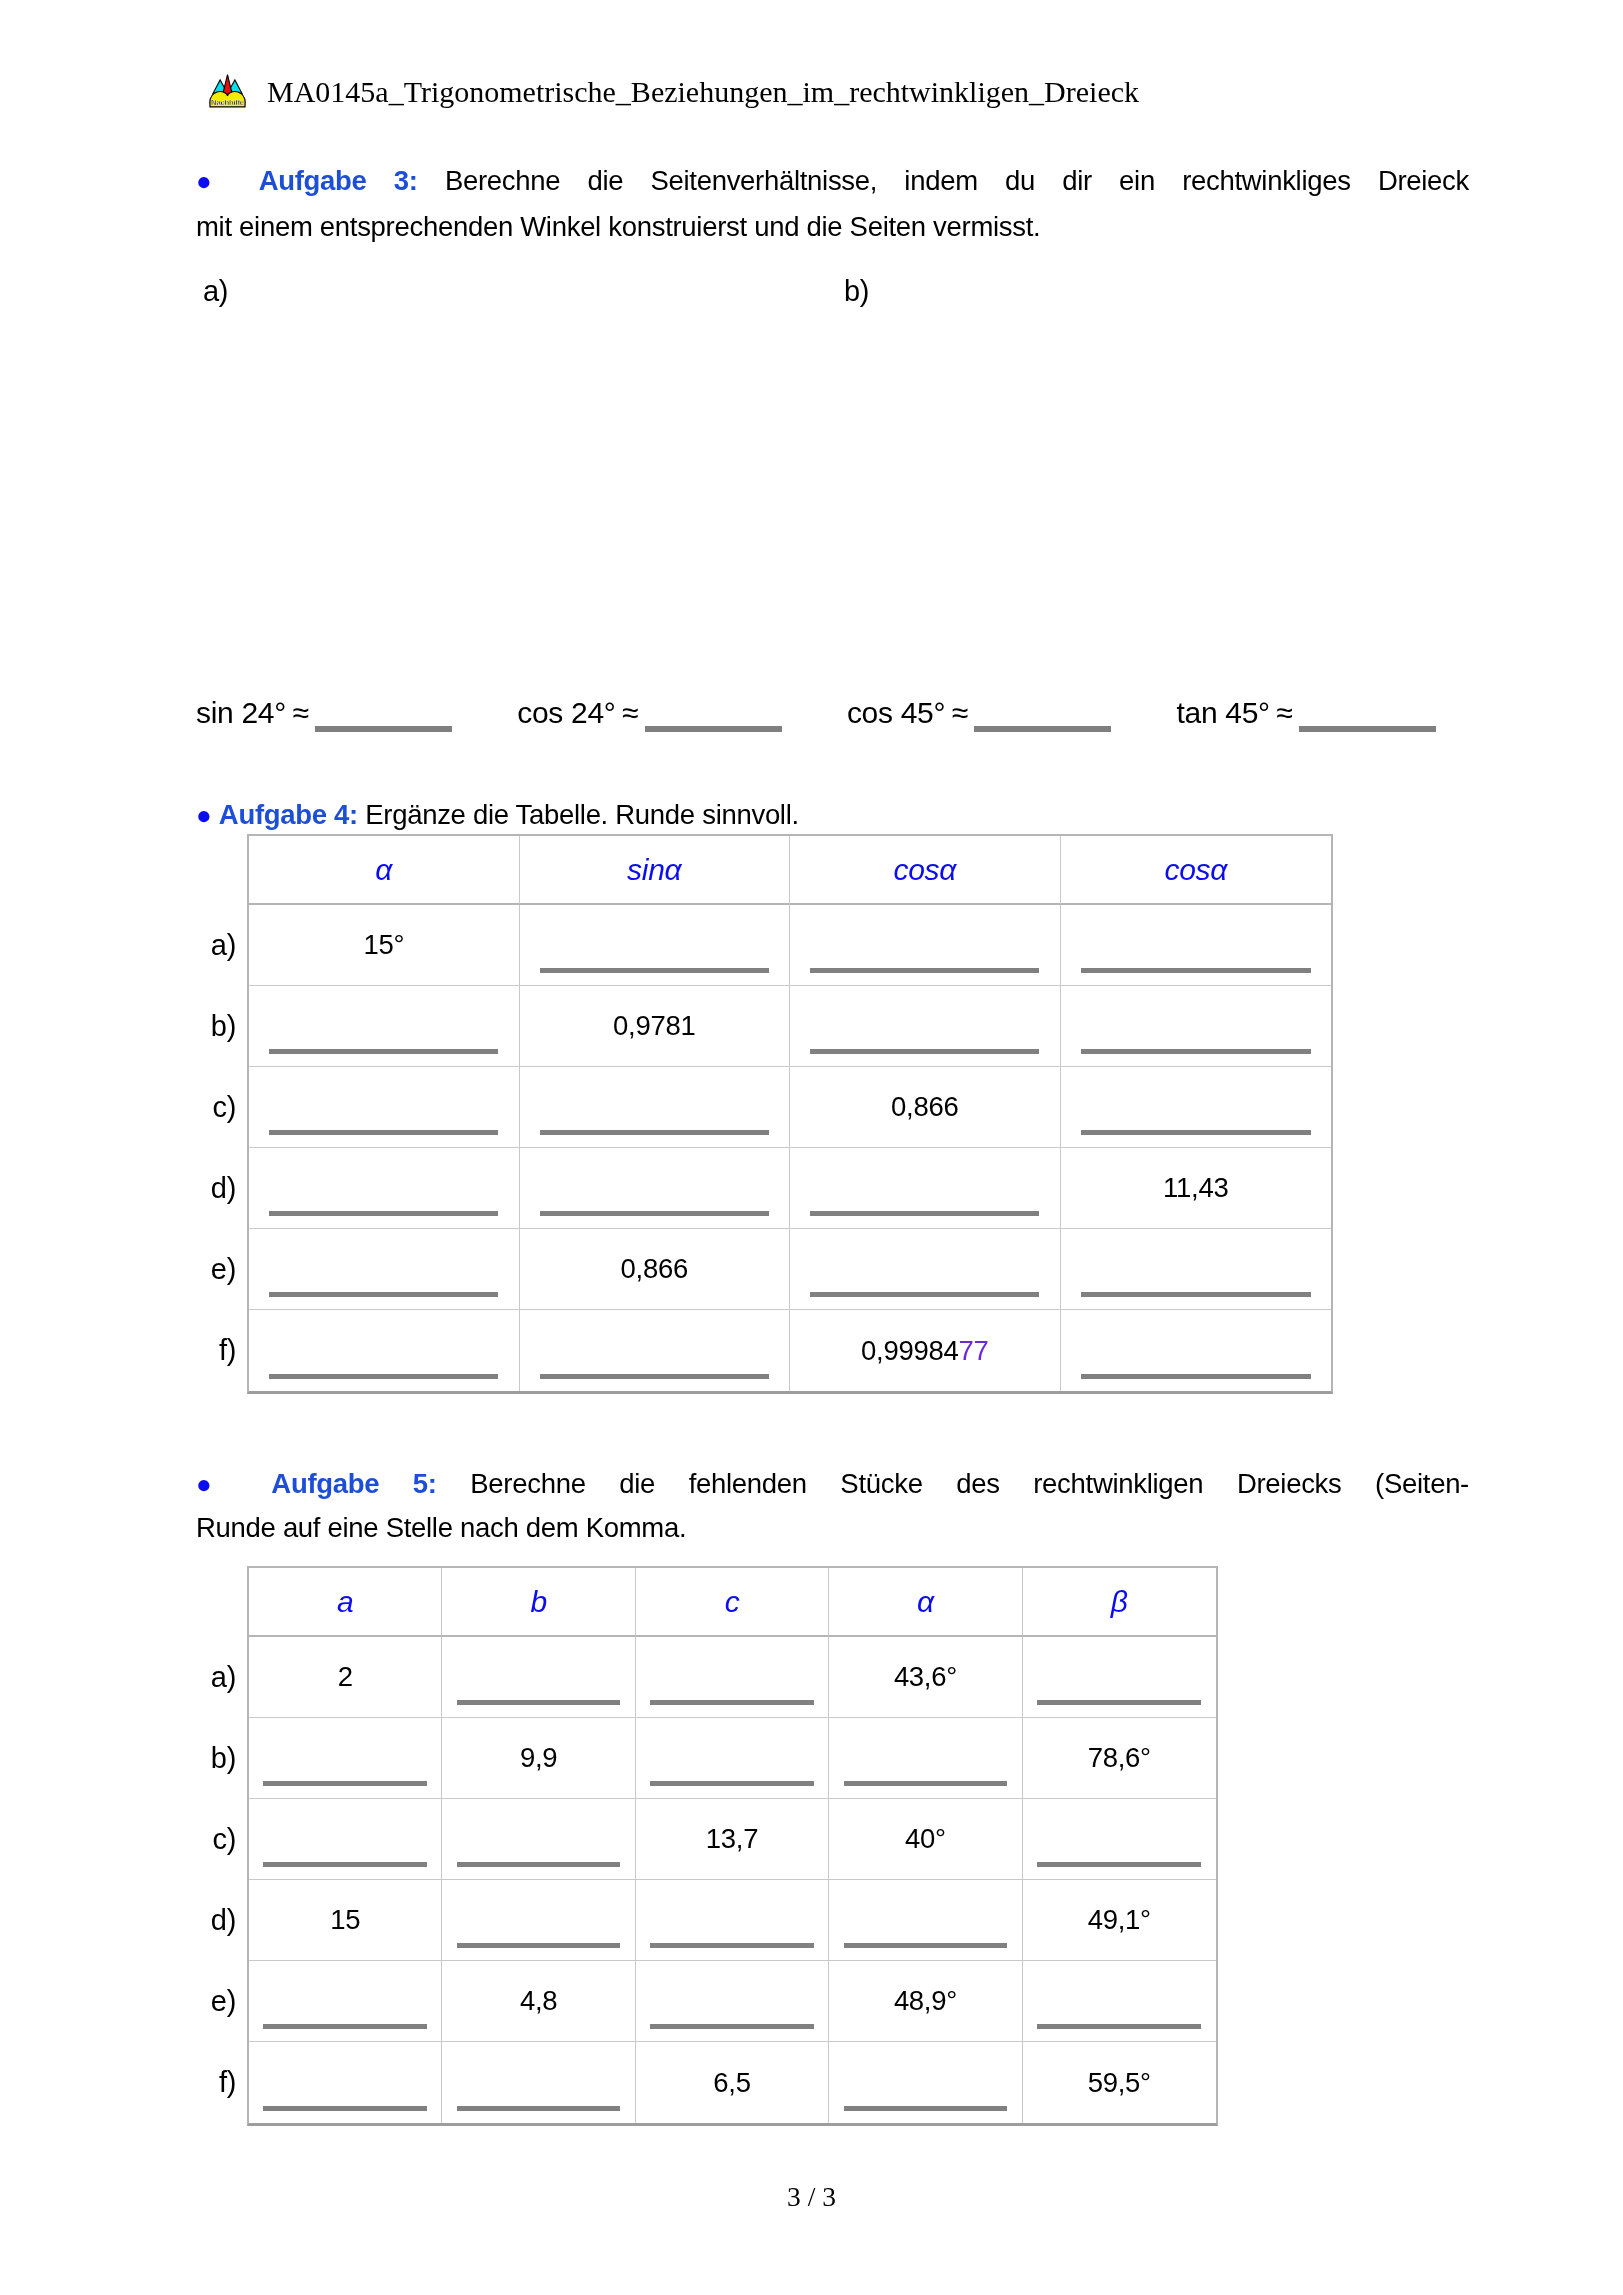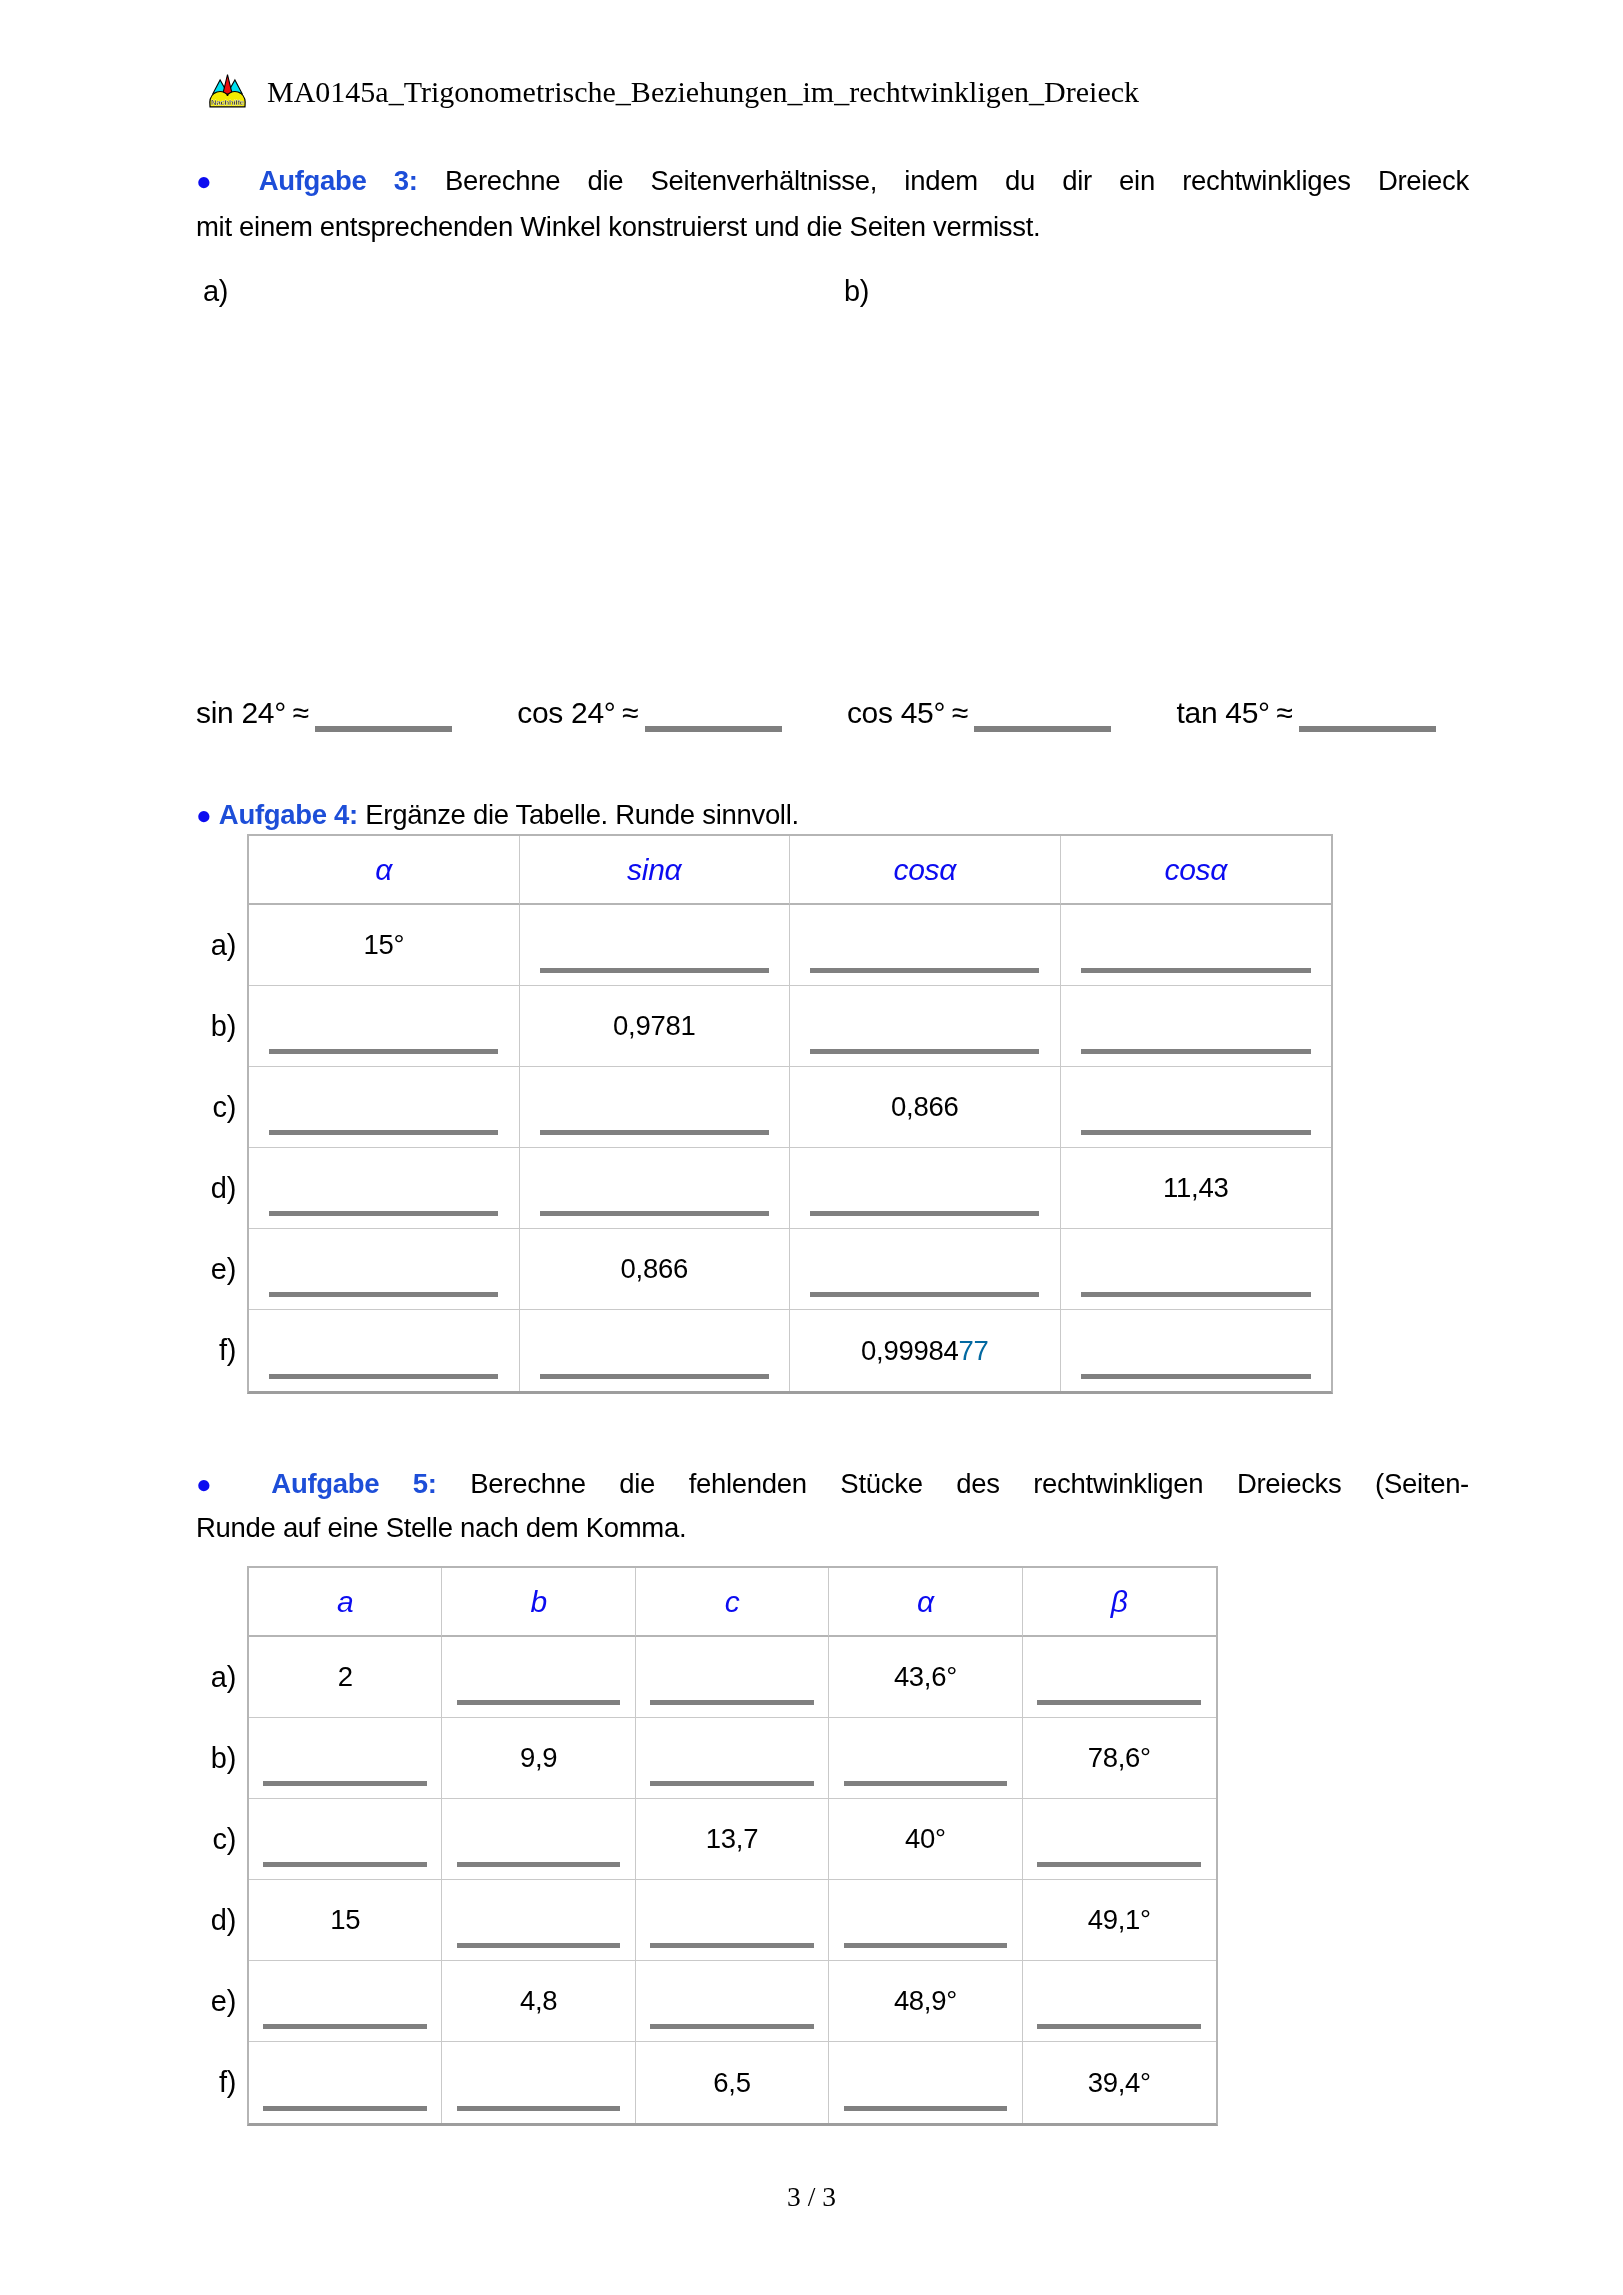--- a/index.html
+++ b/index.html
@@ -53,21 +53,21 @@
     position:relative; display:flex; align-items:center; justify-content:center;
     border-right:1.3px solid #c9c9c9; border-bottom:1.3px solid #c9c9c9;
     font-size:27.5px;
   }
   .th { color:#0c0cf0; font-style:italic; font-size:30px; border-bottom:2px solid #b5b5b5; }
   .t4 .cell:nth-child(4n) { border-right:none; }
   .t4 .cell:nth-child(n+25) { border-bottom:none; }
   .t5 .cell:nth-child(5n) { border-right:none; }
   .t5 .cell:nth-child(n+31) { border-bottom:none; }
   .ul { position:absolute; left:7.5%; right:7.5%; bottom:11.8px; height:5.2px; background:#808080; }
-  .navy { color:#0369a1; }
+  .navy { color:#6d28d9; }
 
   .rlabs {
     position:absolute; display:grid; grid-template-rows:repeat(6,81px);
     width:47px; font-size:29px; align-items:center; justify-items:end;
   }
   .rl4 { left:189px; top:905px; }
   .rl5 { left:189px; top:1637px; }
 
   
   .footer {
@@ -309,20 +309,20 @@
     <div class="cell">
         <div class="ul"></div>
       </div>
     <div class="cell">
         <span class="v">6,5</span>
       </div>
     <div class="cell">
         <div class="ul"></div>
       </div>
     <div class="cell">
-        <span class="v">39,4°</span>
+        <span class="v">59,5°</span>
       </div>
   </div>
 
   <div class="footer">3 / 3</div>
 
 </div>
 
 
 </body></html>

